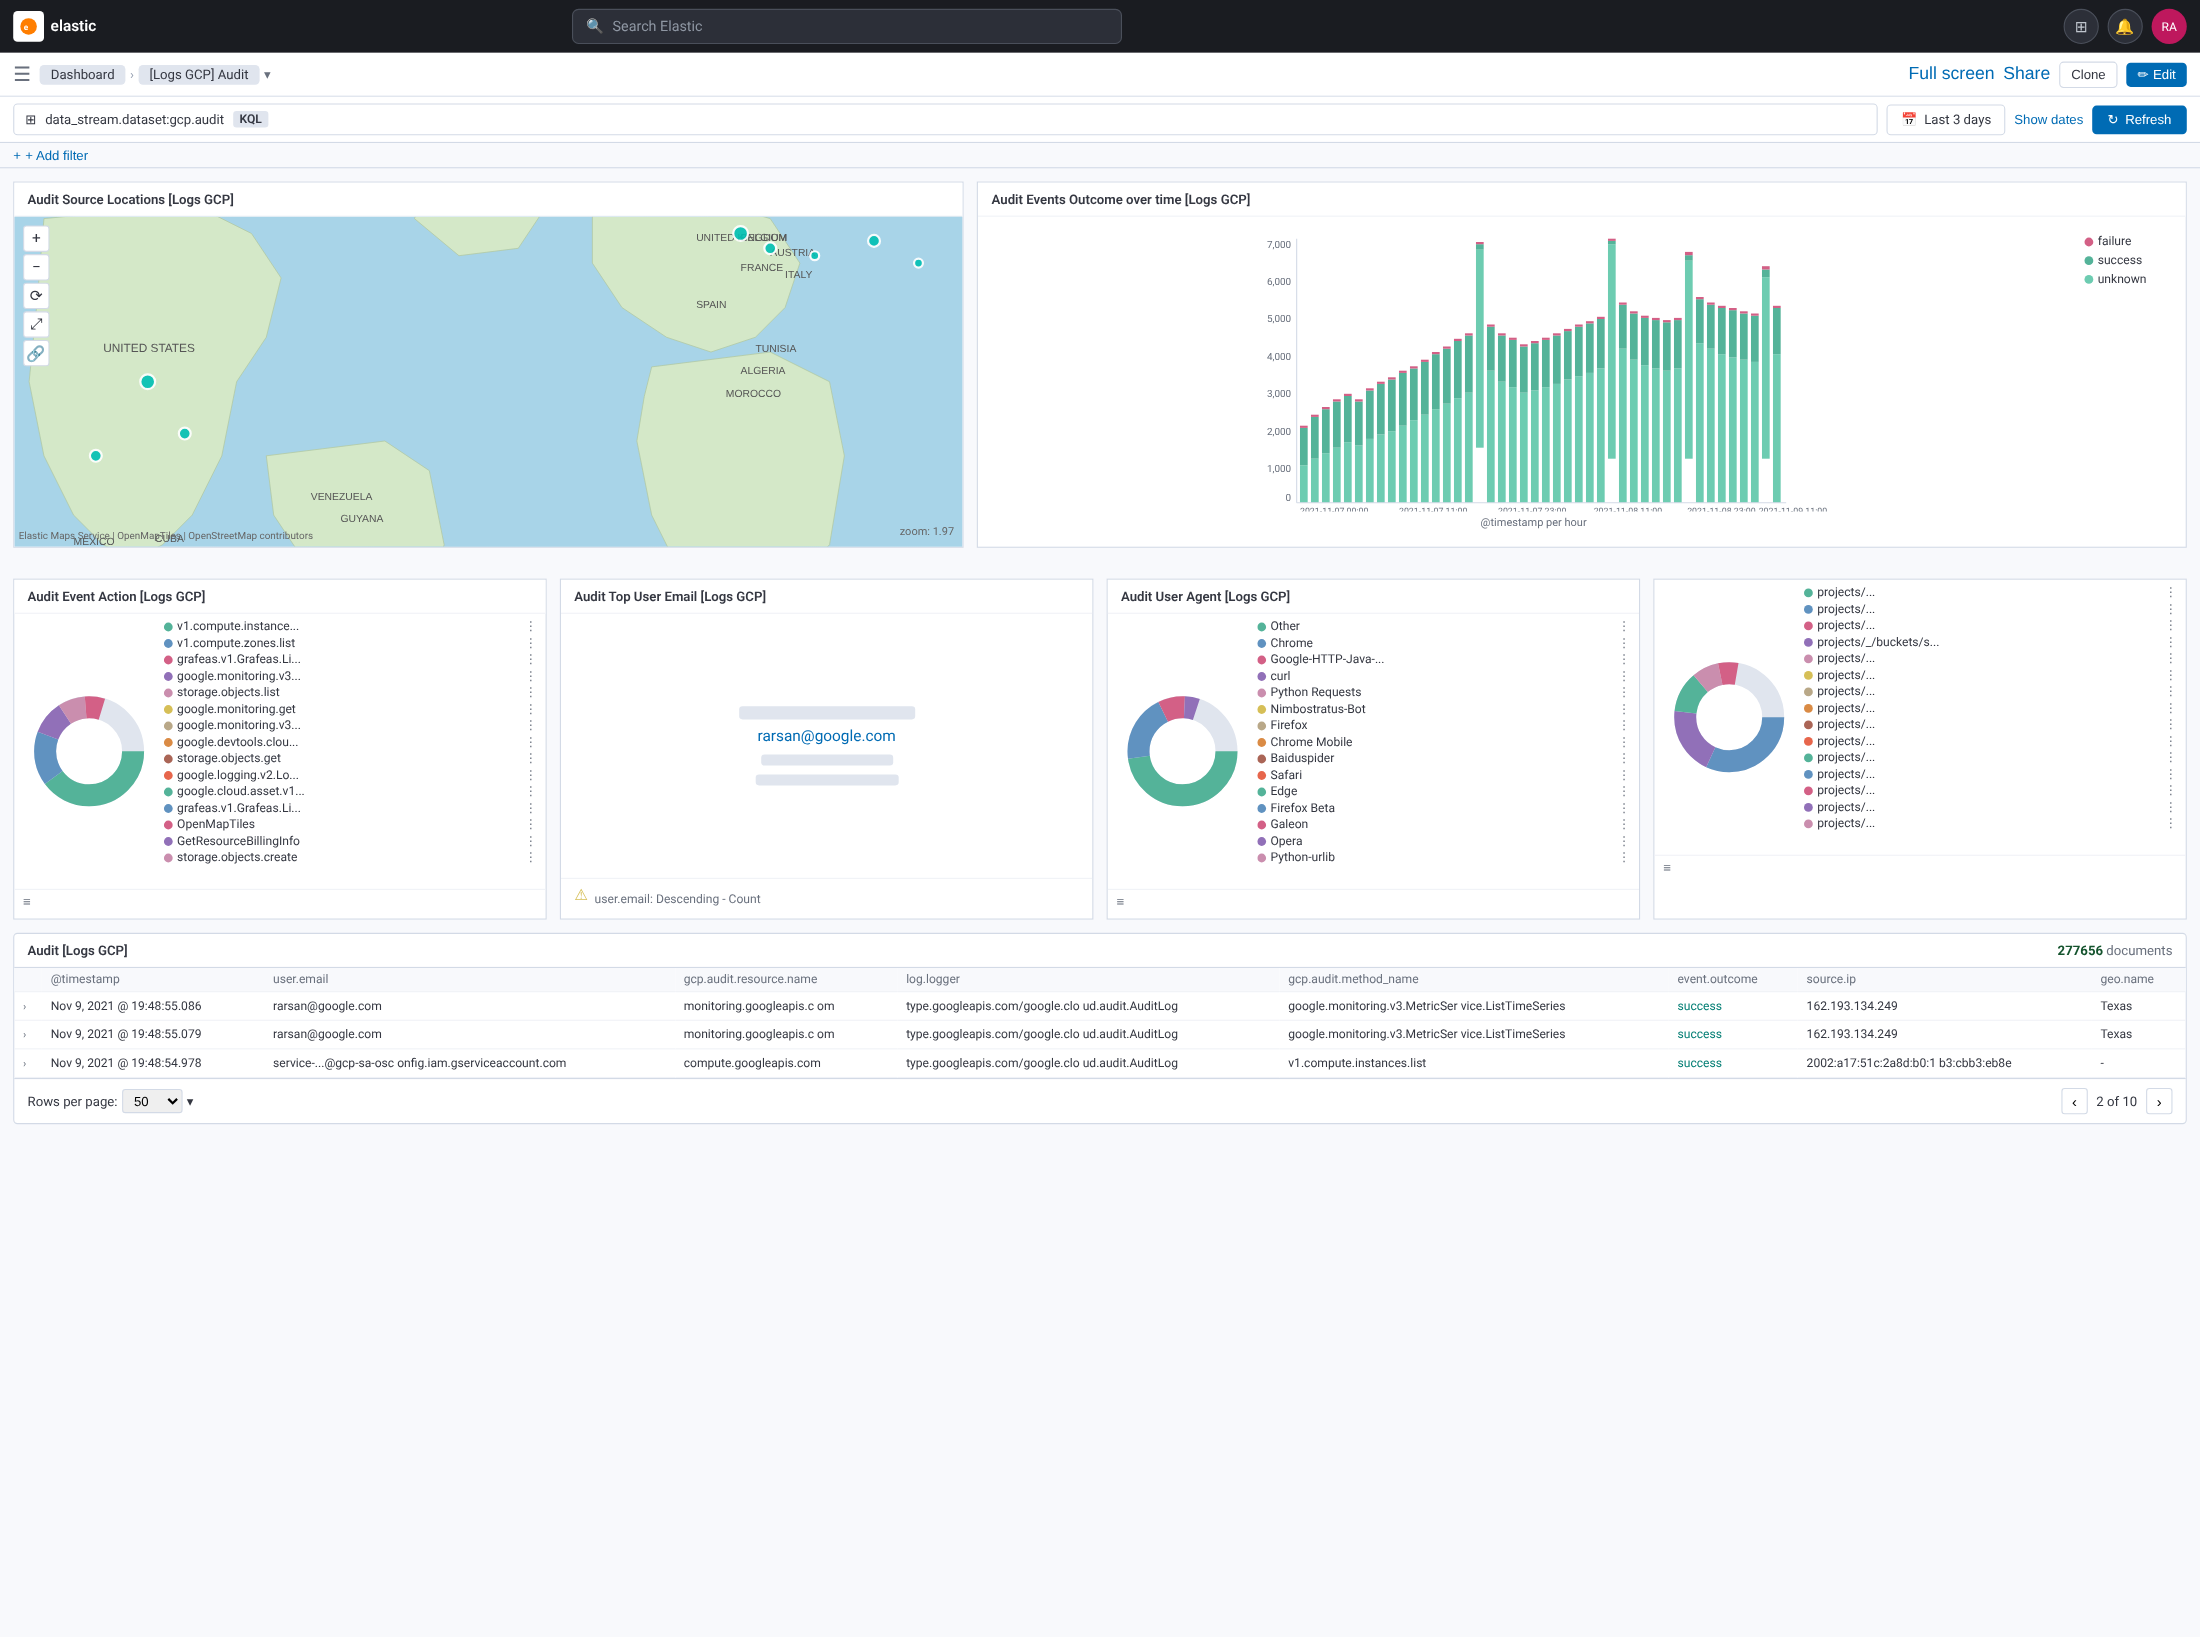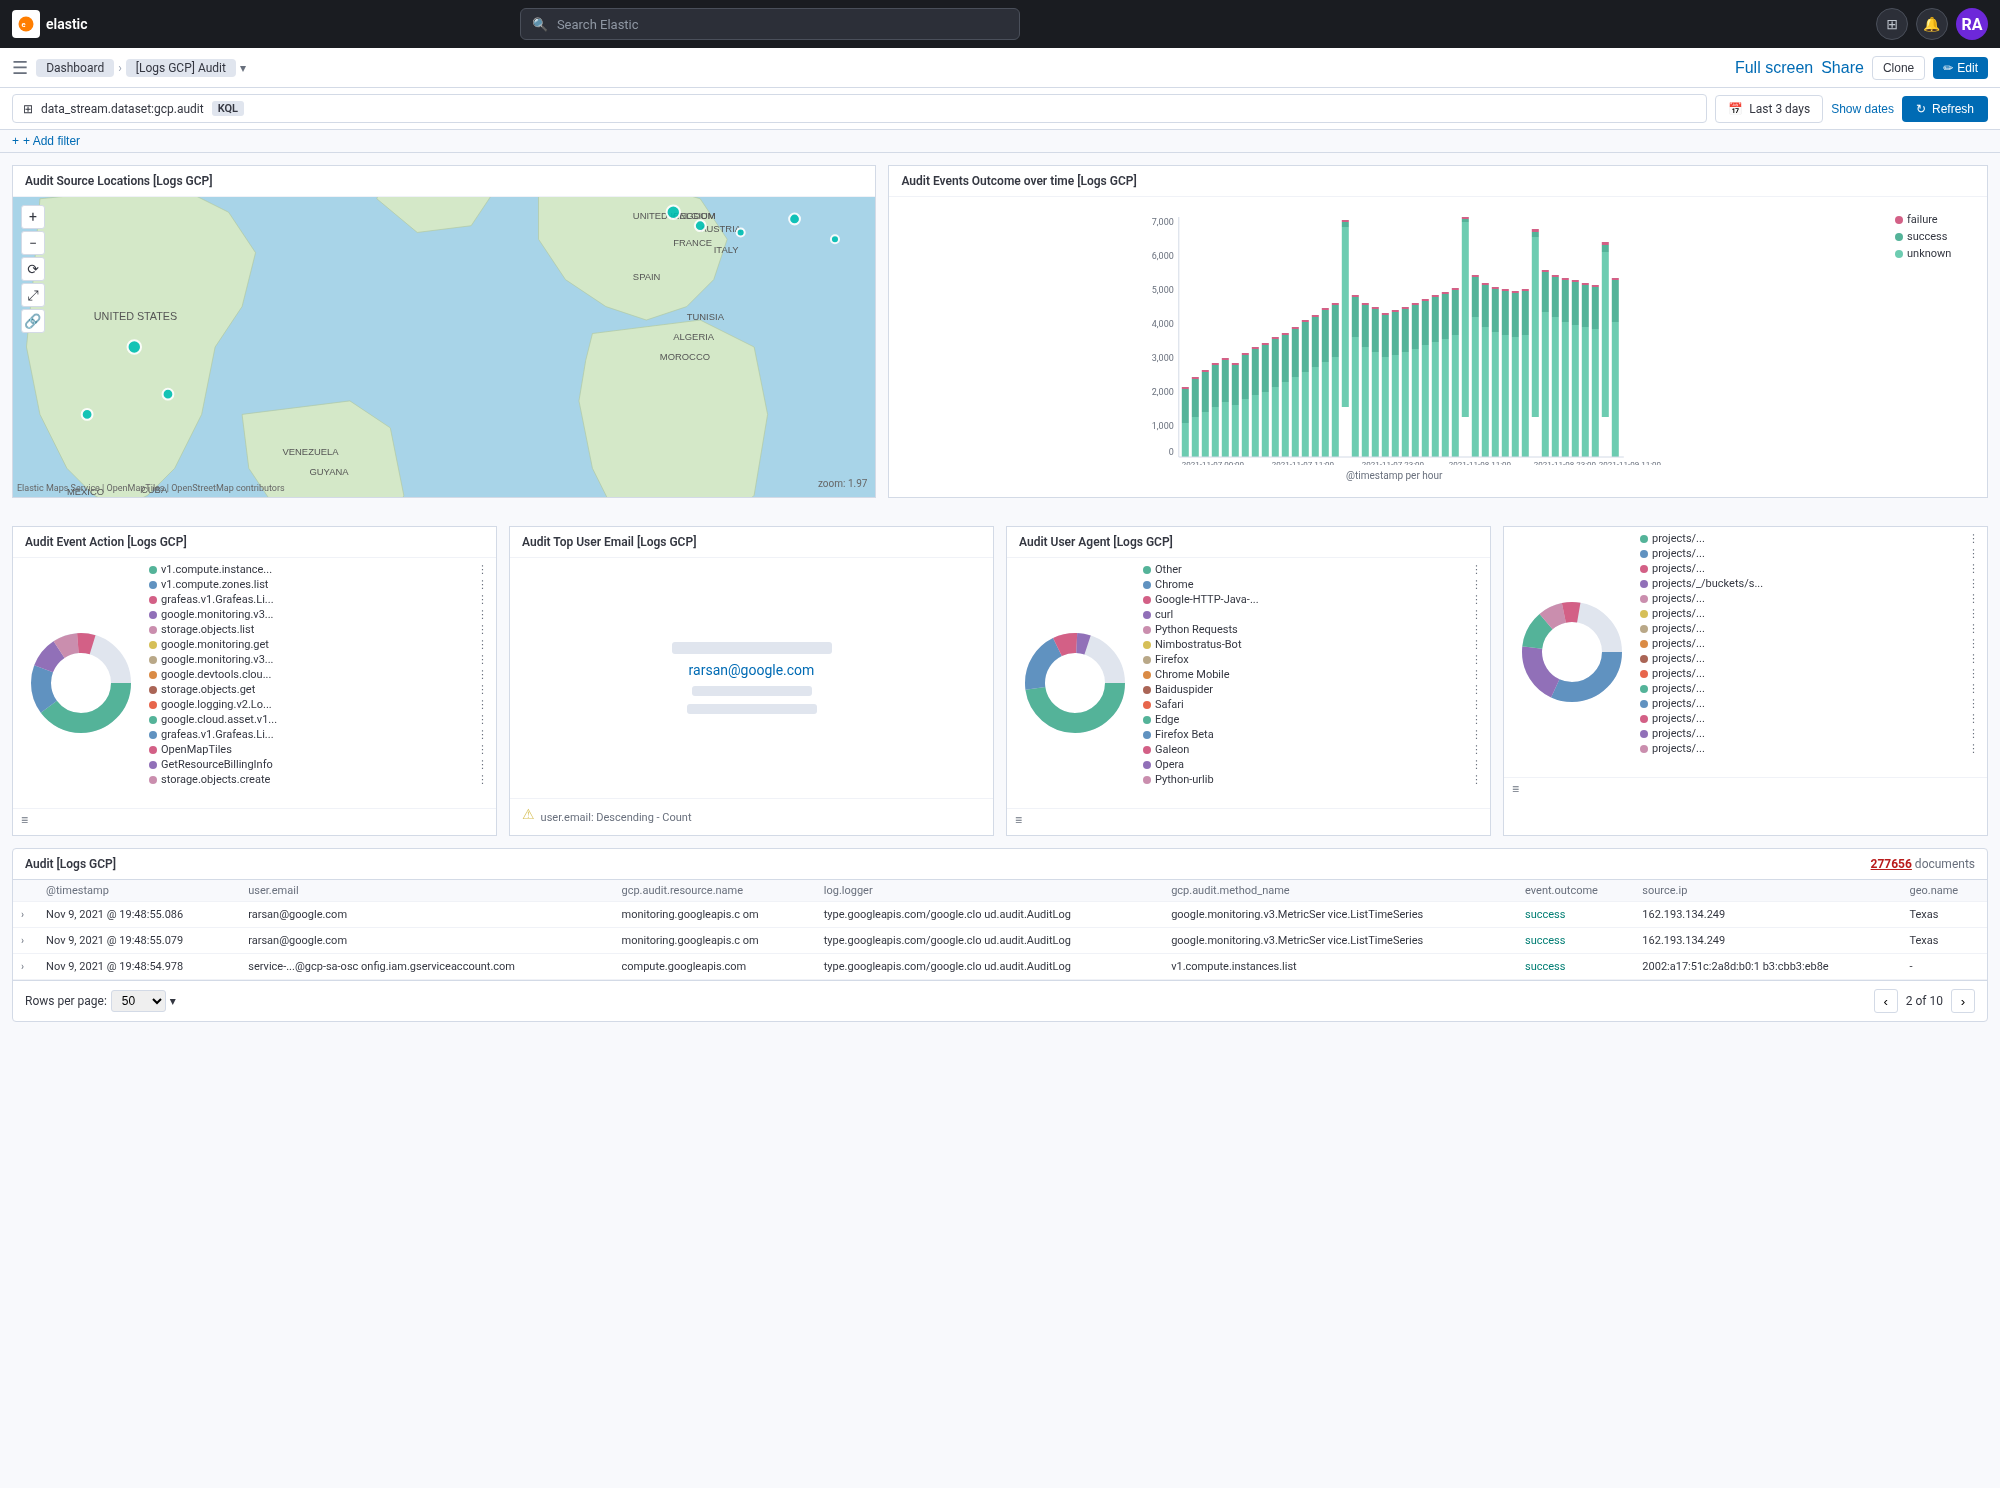--- a/index.html
+++ b/index.html
@@ -5,21 +5,21 @@
     * { box-sizing: border-box; margin: 0; padding: 0; }
     body { font-family: -apple-system, BlinkMacSystemFont, 'Segoe UI', Roboto, sans-serif; background: #f8f9fc; font-size: 12px; color: #343741; overflow-x: hidden; }
 
     
     .top-nav { background: #1a1c21; display: flex; align-items: center; height: 48px; padding: 0 12px; gap: 8px; }
     .elastic-logo { display: flex; align-items: center; gap: 6px; color: #fff; font-size: 14px; font-weight: 600; }
     .elastic-logo .logo-icon { width: 28px; height: 28px; background: #fff; border-radius: 4px; display: flex; align-items: center; justify-content: center; }
     .search-bar { flex: 1; max-width: 500px; margin: 0 auto; background: #2c2f38; border: 1px solid #4a4f5a; border-radius: 6px; display: flex; align-items: center; padding: 0 12px; height: 32px; color: #8f97a3; font-size: 13px; gap: 8px; }
     .nav-icons { display: flex; gap: 8px; align-items: center; margin-left: auto; }
     .nav-icon { width: 32px; height: 32px; border-radius: 50%; background: #2c2f38; border: 1px solid #4a4f5a; display: flex; align-items: center; justify-content: center; color: #bec4cc; cursor: pointer; font-size: 14px; }
-    .avatar { width: 32px; height: 32px; border-radius: 50%; background: #6d28d9; display: flex; align-items: center; justify-content: center; color: #fff; font-size: 16px; font-weight: 700; }
+    .avatar { width: 32px; height: 32px; border-radius: 50%; background: #be185d; display: flex; align-items: center; justify-content: center; color: #fff; font-size: 11px; font-weight: 400; }
 
     
     .secondary-nav { background: #fff; border-bottom: 1px solid #d3dae6; display: flex; align-items: center; height: 40px; padding: 0 12px; gap: 8px; }
     .hamburger { color: #69707d; cursor: pointer; font-size: 18px; }
     .breadcrumb { display: flex; align-items: center; gap: 4px; }
     .breadcrumb-item { background: #e0e5ee; border-radius: 4px; padding: 2px 10px; font-size: 12px; color: #343741; cursor: pointer; }
     .breadcrumb-item.active { background: #e0e5ee; }
     .breadcrumb-sep { color: #98a2b3; }
     .chevron-down { color: #69707d; cursor: pointer; }
     .nav-actions { margin-left: auto; display: flex; gap: 8px; align-items: center; }
@@ -80,21 +80,21 @@
     .email-panel-body { display: flex; flex-direction: column; align-items: center; justify-content: center; height: 240px; gap: 8px; }
     .email-redacted { background: #e0e5ee; border-radius: 3px; height: 12px; width: 160px; }
     .email-text { color: #006bb4; font-size: 14px; }
     .email-sub { background: #e0e5ee; border-radius: 3px; height: 10px; width: 120px; }
     .sort-label { font-size: 11px; color: #69707d; margin-top: 8px; }
 
     
     .audit-panel { background: #fff; border: 1px solid #d3dae6; border-radius: 4px; }
     .audit-header { display: flex; justify-content: space-between; align-items: center; padding: 8px 12px; border-bottom: 1px solid #d3dae6; }
     .doc-count { font-size: 12px; color: #69707d; }
-    .doc-count strong { color: #b91c1c; text-decoration: underline; }
+    .doc-count strong { color: #14532d; }
     .audit-table { width: 100%; border-collapse: collapse; font-size: 11px; }
     .audit-table th { padding: 4px 8px; text-align: left; color: #69707d; font-weight: 400; border-bottom: 1px solid #f0f2f7; background: #f8f9fc; white-space: nowrap; }
     .audit-table td { padding: 6px 8px; border-bottom: 1px solid #f0f2f7; vertical-align: top; }
     .expand-btn { color: #69707d; cursor: pointer; font-size: 10px; }
     .success-badge { color: #017d73; }
 
     
     .pagination { display: flex; align-items: center; justify-content: space-between; padding: 8px 12px; border-top: 1px solid #d3dae6; }
     .rows-per-page { display: flex; align-items: center; gap: 4px; font-size: 12px; color: #343741; }
     .rows-select { border: 1px solid #d3dae6; border-radius: 3px; padding: 2px 6px; font-size: 12px; }

